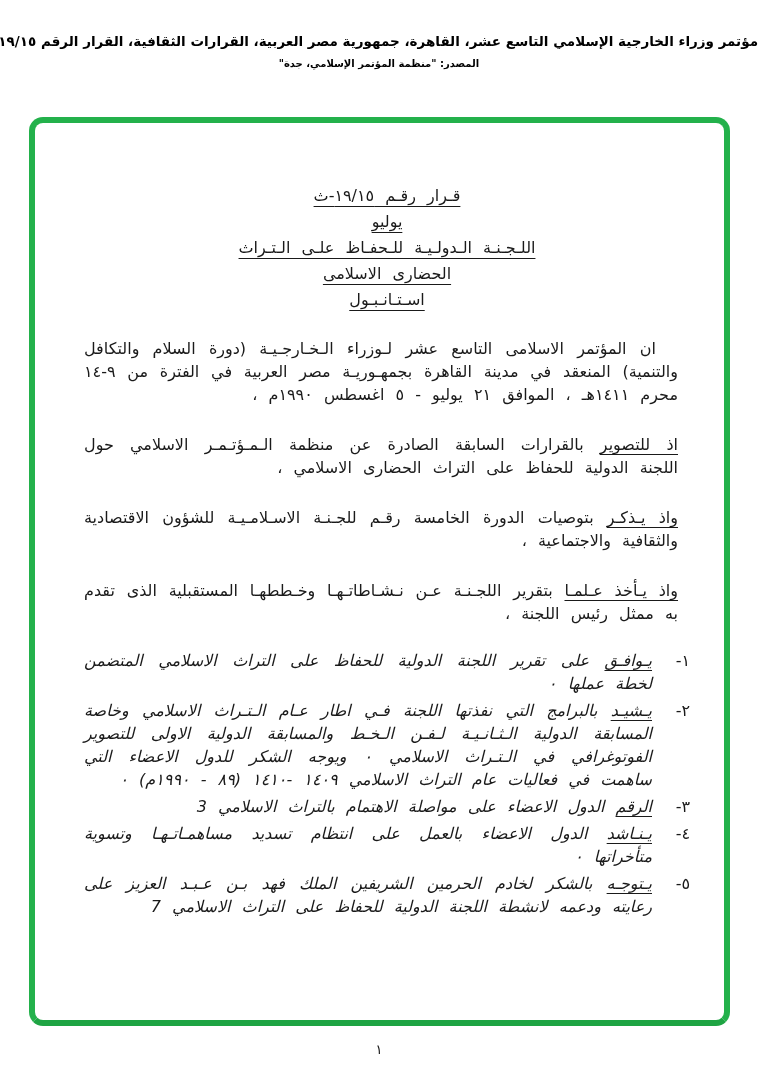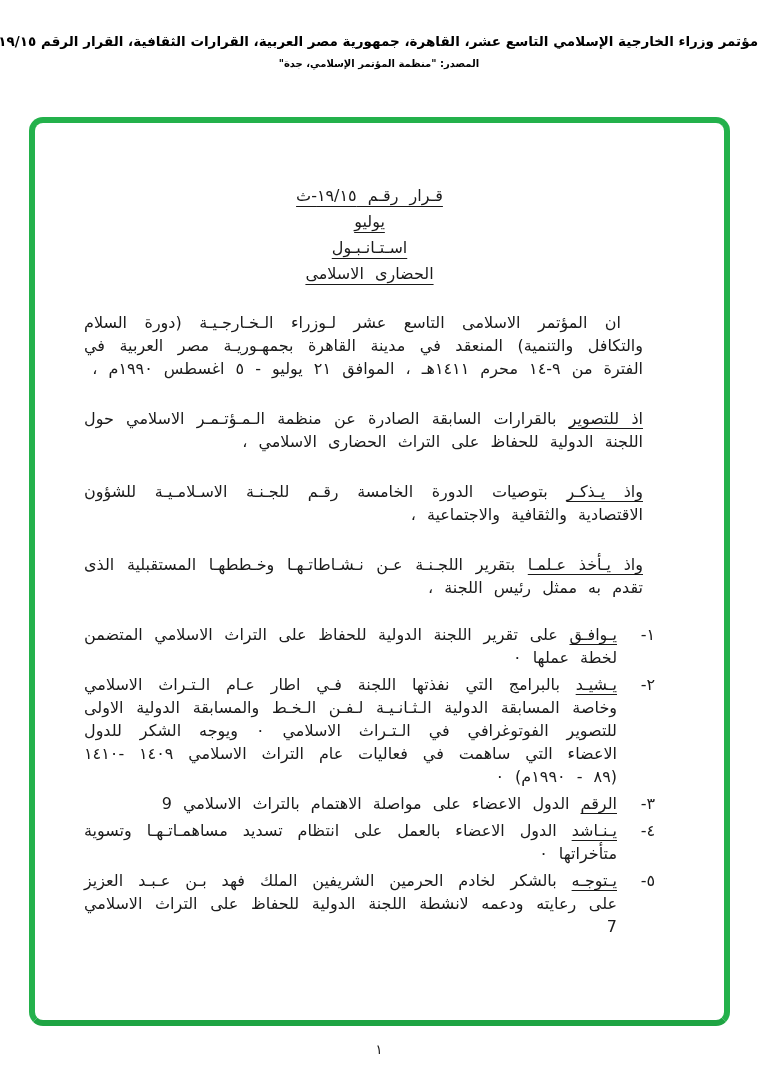--- a/index.html
+++ b/index.html
@@ -25,21 +25,21 @@
     position: absolute; left: 29px; top: 117px;
     width: 701px; height: 909px;
     box-sizing: border-box;
     border: 6px solid #23b14b;
     border-bottom-color: #1ea443;
     border-radius: 14px;
     background: #ffffff;
   }
   .doc {
     position: absolute; inset: 0;
-    padding: 60px 69px 0 49px;
+    padding: 60px 34px 0 49px;
     direction: rtl;
     font-size: 16px;
     line-height: 23px;
     color: #1a1a1a;
   }
 
   .title-block { text-align: center; margin-bottom: 24px; }
   .title-line  { font-size: 16px; line-height: 26px; word-spacing: 6px; }
   .title-line .t-underline {
     text-decoration: underline;
@@ -55,43 +55,44 @@
   .para-first { text-indent: 22px; }
   .lead {
     text-decoration: underline;
     text-underline-offset: 4px;
     text-decoration-thickness: 1.3px;
   }
 
   .items { margin-top: -3px; }
   .item { display: flex; gap: 14px; margin-bottom: 4px; }
   .item-num { flex: 0 0 24px; text-align: right; }
-  .item-text { flex: 1; text-align: justify; word-spacing: 6px; }
+  .item-text { flex: 1; text-align: justify; word-spacing: 6px; font-style: italic; }
 
   .page-num {
     position: absolute; top: 1042px; left: 0; width: 758px;
     text-align: center; font-size: 13px; color: #111;
   }
 </style>
 </head>
 <body>
 
 <div class="header">
   <div class="header-line1">مؤتمر وزراء الخارجية الإسلامي التاسع عشر، القاهرة، جمهورية مصر العربية، القرارات الثقافية، القرار الرقم ١٩/١٥-ث</div>
   <div class="header-line2">المصدر: "منظمة المؤتمر الإسلامي، جدة"</div>
 </div>
 
 <div class="scan-frame">
   <div class="doc">
 
     <div class="title-block">
       <div class="title-line"><span class="t-underline">قـرار رقـم ١٩/١٥-ث</span></div>
       <div class="title-line"><span class="t-underline">يوليو</span></div>
+      <div class="title-line"><span class="t-underline">اللـجـنـة الـدولـيـة للـحفـاظ علـى الـتـراث</span></div>
+      <div class="title-line"><span class="t-underline">الحضارى الاسلامى</span></div>
       <div class="title-line"><span class="t-underline">اسـتـانـبـول</span></div>
-      <div class="title-line"><span class="t-underline">الحضارى الاسلامى</span></div>
     </div>
 
     <p class="para para-first"><span class="lead"></span><span>ان المؤتمر الاسلامى التاسع عشر لـوزراء الـخـارجـيـة (دورة السلام والتكافل والتنمية) المنعقد في مدينة القاهرة بجمهـوريـة مصر العربية في الفترة من ٩-١٤ محرم ١٤١١هـ ، الموافق ٢١ يوليو - ٥ اغسطس ١٩٩٠م ،</span></p>
 
     <p class="para"><span class="lead">اذ للتصوير</span><span> بالقرارات السابقة الصادرة عن منظمة الـمـؤتـمـر الاسلامي حول اللجنة الدولية للحفاظ على التراث الحضارى الاسلامي ،</span></p>
 
     <p class="para"><span class="lead">واذ يـذكـر</span><span> بتوصيات الدورة الخامسة رقـم للجـنـة الاسـلامـيـة للشؤون الاقتصادية والثقافية والاجتماعية ،</span></p>
 
     <p class="para"><span class="lead">واذ يـأخذ عـلمـا</span><span> بتقرير اللجـنـة عـن نـشـاطاتـهـا وخـططهـا المستقبلية الذى تقدم به ممثل رئيس اللجنة ،</span></p>
 
@@ -102,21 +103,21 @@
         <span class="item-text"><span class="lead">يـوافـق</span><span> على تقرير اللجنة الدولية للحفاظ على التراث الاسلامي المتضمن لخطة عملها ٠</span></span>
       </div>
 
       <div class="item">
         <span class="item-num">٢-</span>
         <span class="item-text"><span class="lead">يـشيـد</span><span> بالبرامج التي نفذتها اللجنة فـي اطار عـام الـتـراث الاسلامي وخاصة المسابقة الدولية الـثـانـيـة لـفـن الـخـط والمسابقة الدولية الاولى للتصوير الفوتوغرافي في الـتـراث الاسلامي ٠ ويوجه الشكر للدول الاعضاء التي ساهمت في فعاليات عام التراث الاسلامي ١٤٠٩ -١٤١٠ (٨٩ - ١٩٩٠م) ٠</span></span>
       </div>
 
       <div class="item">
         <span class="item-num">٣-</span>
-        <span class="item-text"><span class="lead">الرقم</span><span> الدول الاعضاء على مواصلة الاهتمام بالتراث الاسلامي 9</span></span>
+        <span class="item-text"><span class="lead">الرقم</span><span> الدول الاعضاء على مواصلة الاهتمام بالتراث الاسلامي 3</span></span>
       </div>
 
       <div class="item">
         <span class="item-num">٤-</span>
         <span class="item-text"><span class="lead">يـنـاشد</span><span> الدول الاعضاء بالعمل على انتظام تسديد مساهمـاتـهـا وتسوية متأخراتها ٠</span></span>
       </div>
 
       <div class="item">
         <span class="item-num">٥-</span>
         <span class="item-text"><span class="lead">يـتوجـه</span><span> بالشكر لخادم الحرمين الشريفين الملك فهد بـن عـبـد العزيز على رعايته ودعمه لانشطة اللجنة الدولية للحفاظ على التراث الاسلامي 7</span></span>

